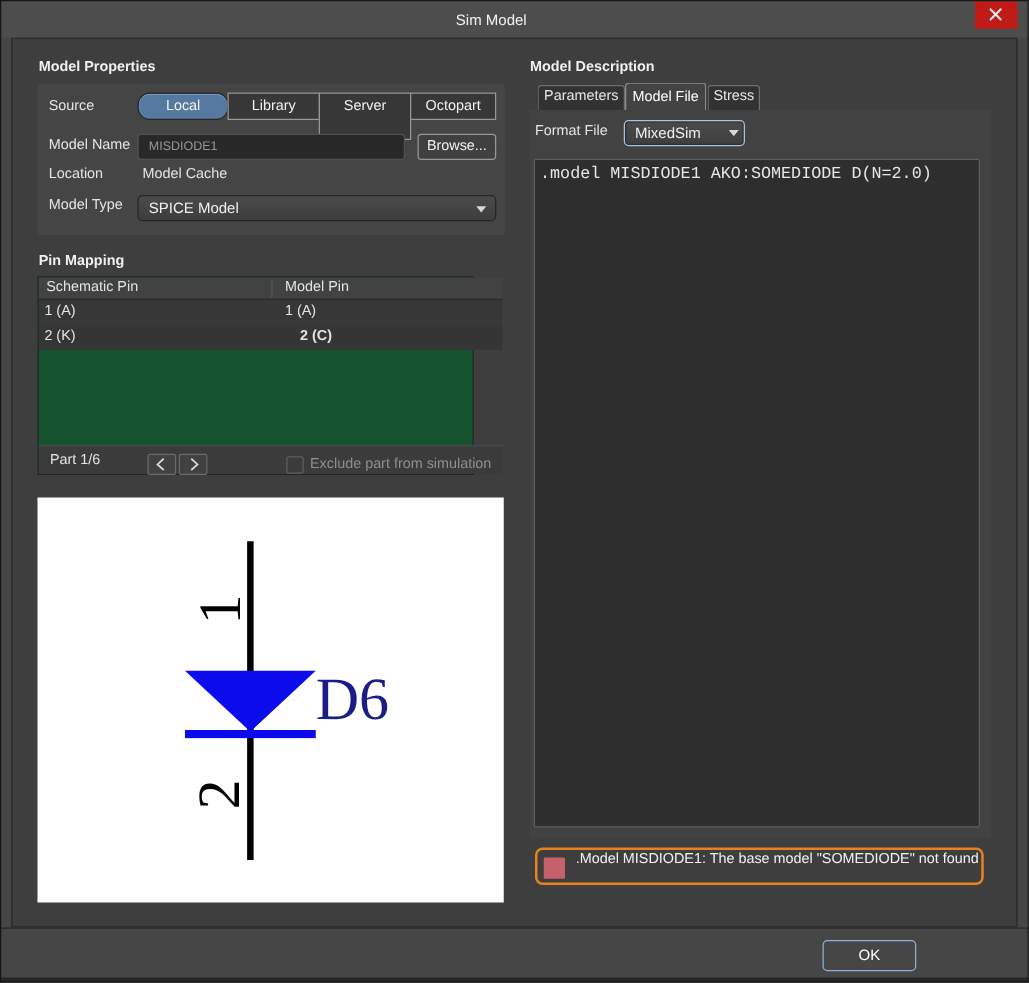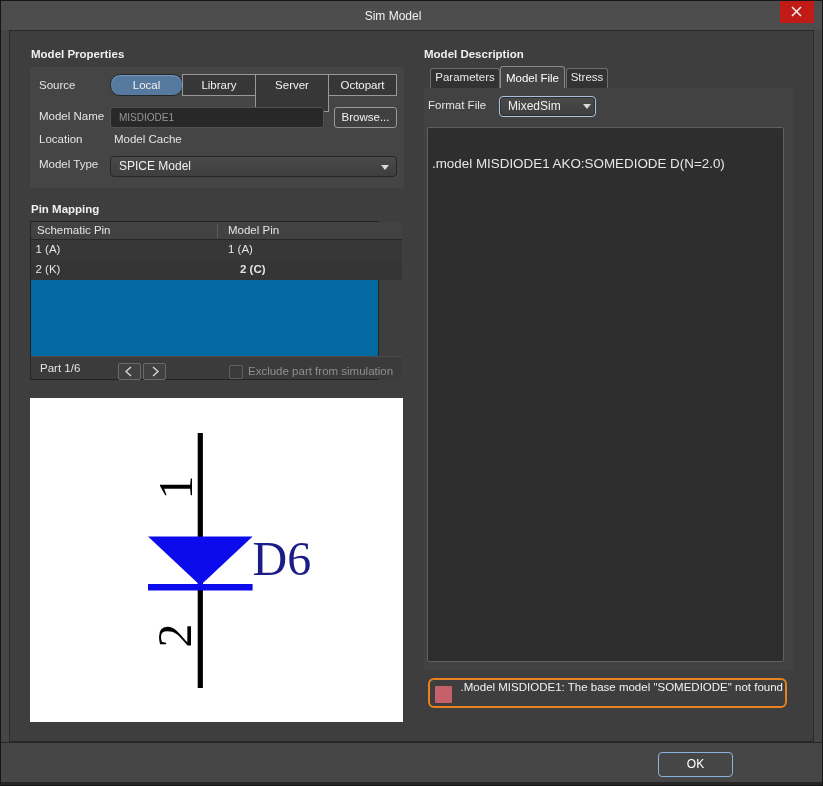--- a/index.html
+++ b/index.html
@@ -17,21 +17,21 @@
 .lbl { white-space:nowrap; font-size:11.5px; color:#e4e4e4; }
 .group { background:#454545; border-radius:2px; }
 
 .seg { white-space:nowrap; font-size:11.5px; color:#f2f2f2; text-align:center; border:1px solid #989898; background:#373737; }
 .seg.sel { background:#56799f; border-color:#262626; box-shadow:inset 0 1px 0 rgba(190,210,235,0.35), inset 1px 0 0 rgba(190,210,235,0.15); }
 .input { background:#282828; border:1px solid #505050; border-radius:3px; color:#969696; font-size:10px; white-space:nowrap; }
 .btn { background:#404040; border:1px solid #989898; border-radius:3px; color:#f2f2f2; font-size:11.5px; text-align:center; white-space:nowrap; }
 .combo { background:linear-gradient(#4a4a4a,#3e3e3e); border:1px solid #262626; border-radius:4px; color:#f0f0f0; font-size:12px; white-space:nowrap; }
 .arrow { width:0; height:0; border-left:4.5px solid transparent; border-right:4.5px solid transparent; border-top:5px solid #d8d8d8; }
 
-.tbl { left:30px; top:221px; width:349px; height:159px; background:#0369a1; border:1px solid #242424; }
+.tbl { left:30px; top:221px; width:349px; height:159px; background:#14532d; border:1px solid #242424; }
 .thead { left:0; top:0; width:371px; height:18px; background:#424242; border-bottom:1px solid #272727; }
 .trow1 { left:0; top:18px; width:371px; height:21px; background:#373737; }
 .trow2 { left:0; top:39px; width:371px; height:19px; background:#353535; }
 .tfoot { left:0; top:134px; width:371px; height:23px; background:#3b3b3b; border-top:1px solid #4a4a4a; }
 .cell { white-space:nowrap; font-size:11.5px; color:#e4e4e4; }
 .navbtn { width:23px; height:17px; background:#414141; border:1px solid #6a6a6a; border-radius:2px; color:#d8d8d8; text-align:center; font-size:14px; line-height:14px; }
 
 .tab { white-space:nowrap; font-size:11.5px; color:#e8e8e8; text-align:center; background:#323232; border:1px solid #6e6e6e; border-bottom:none; border-radius:3px 3px 0 0; }
 .tab.active { background:#434343; border-color:#8a8a8a; color:#ffffff; }
 .page { left:424px; top:88px; width:369px; height:582px; background:#424242; }
@@ -109,21 +109,21 @@
 <div class="abs page"></div>
 <div class="abs tab" style="left:430px; top:68px; width:70px; height:20px; line-height:17px;">Parameters</div>
 <div class="abs tab active" style="left:500px; top:66px; width:65px; height:22px; line-height:22px;">Model File</div>
 <div class="abs tab" style="left:566px; top:68px; width:42px; height:20px; line-height:17px;">Stress</div>
 
 <div class="abs lbl" style="left:428px; top:99px;">Format File</div>
 <div class="abs combo" style="left:499px; top:96px; width:97px; height:21px; line-height:19px; padding-left:8px; border:1px solid #a9c3de; border-radius:4px; box-shadow:inset 0 0 0 1px #2e2e2e;">MixedSim</div>
 <div class="abs arrow" style="left:583px; top:104px;"></div>
 
 <div class="abs memo"></div>
-<div class="abs" style="left:432px; top:132px; font-family:Liberation Sans, sans-serif; font-size:13.4px; color:#e6e6e6; white-space:pre;margin-top:24px;">.model MISDIODE1 AKO:SOMEDIODE D(N=2.0)</div>
+<div class="abs" style="left:432px; top:132px; font-family:Liberation Mono, monospace; font-size:13.4px; color:#e6e6e6; white-space:pre;">.model MISDIODE1 AKO:SOMEDIODE D(N=2.0)</div>
 
 <div class="abs warn">
   <div class="abs" style="left:5px; top:6px; width:17px; height:17px; background:#c6606a; border-radius:1px;"></div>
   <div class="abs" style="left:0; top:1px; width:353px; text-align:right; font-size:11.5px; color:#f2f2f2; white-space:nowrap;">.Model MISDIODE1: The base model "SOMEDIODE" not found</div>
 </div>
 
 <div class="abs footer"></div>
 <div class="abs okbtn">OK</div>
 <div class="abs cancelbtn">Cancel</div>
 

